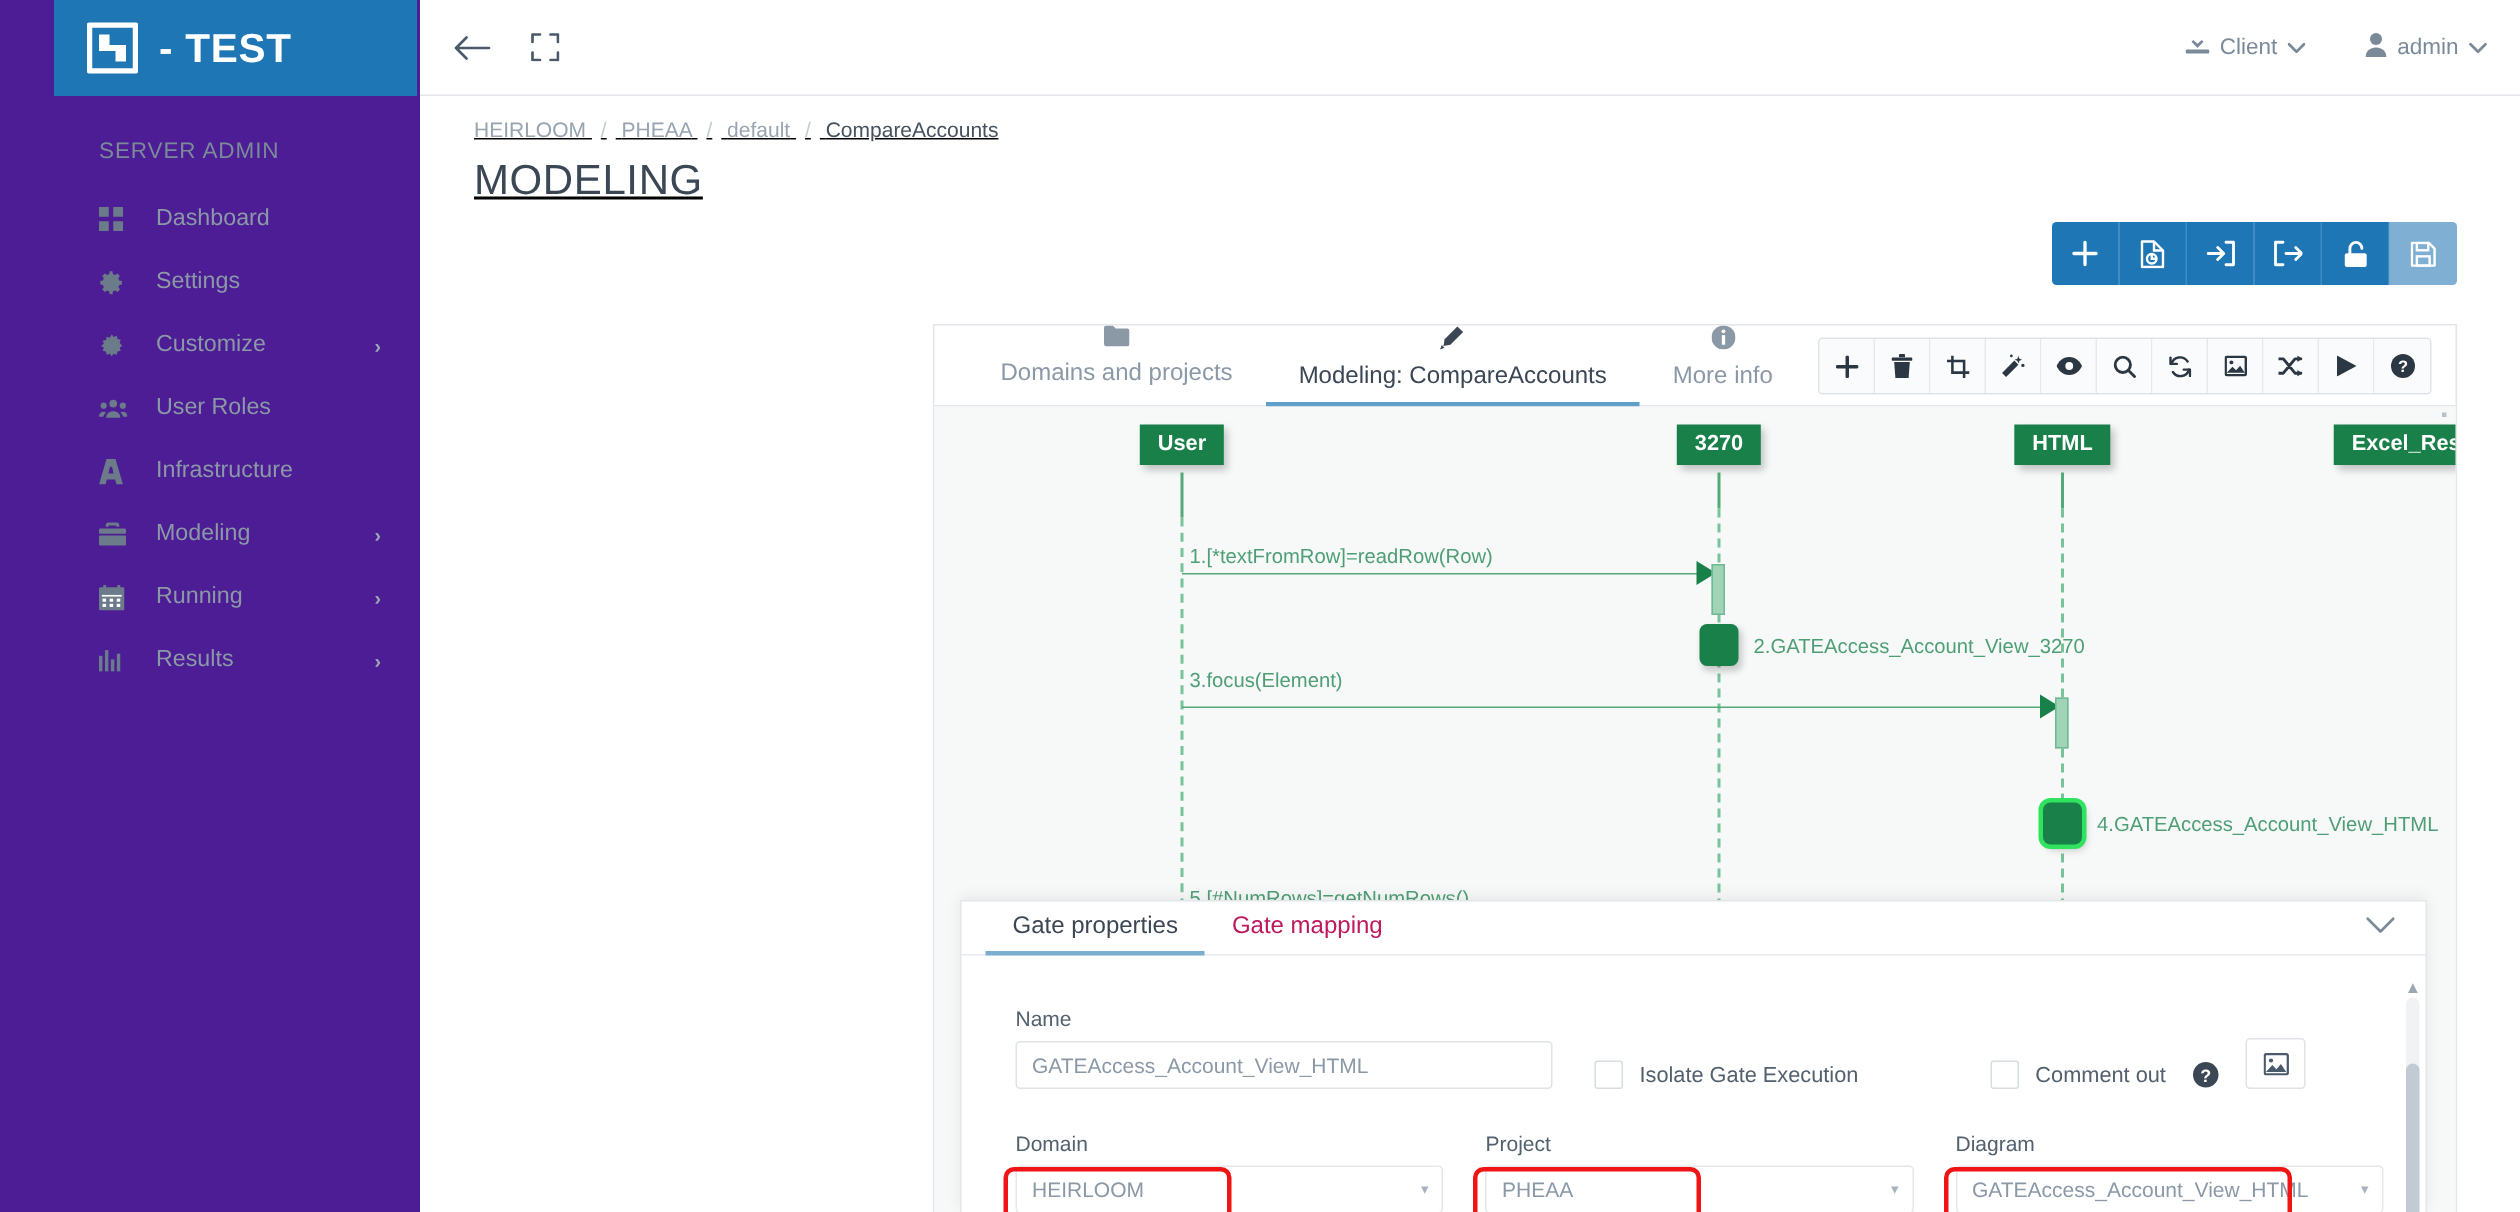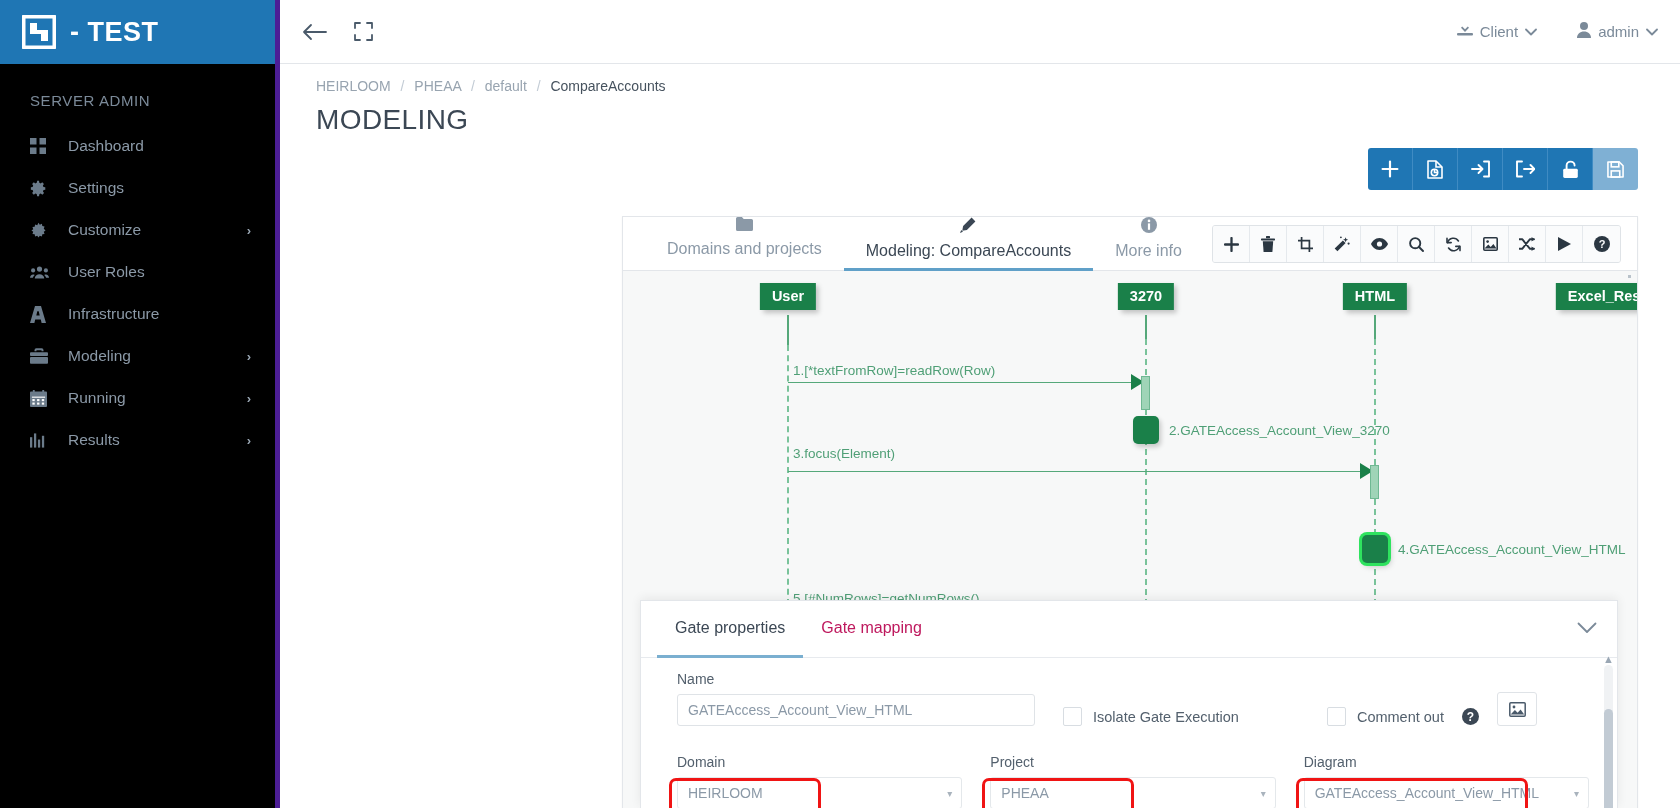--- a/index.html
+++ b/index.html
@@ -9,23 +9,23 @@
     overflow: hidden;
     background: #ffffff;
     font-family: "Liberation Sans", sans-serif;
     -webkit-font-smoothing: antialiased;
   }
   .app { position: relative; width: 1680px; height: 808px; display: flex; }
 
   
   .sidebar {
     width: 280px; height: 808px; flex: 0 0 280px;
-    background: #000000;
-    border-right: 5px solid #4c1d95;
-    display: flex; flex-direction: column;
+    background: #4c1d95;
+    border-right: 2px solid #4c1d95;
+    display: flex; flex-direction: column; padding-left: 36px;
   }
   .brand {
     height: 64px; background: #1f76b4;
     display: flex; align-items: center; gap: 14px;
     padding: 0 22px;
   }
   .brand-logo { width: 34px; height: 34px; }
   .brand-text {
     color: #ffffff; font-size: 27px; font-weight: bold;
     letter-spacing: 0.5px; line-height: 1;
@@ -63,21 +63,21 @@
     padding: 0;
   }
   .topbar-right { margin-left: auto; display: flex; align-items: center; gap: 40px; }
   .topbar-menu {
     display: flex; align-items: center; gap: 7px;
     color: #7b8a99; font-size: 15px; cursor: pointer;
   }
   .caret-down { font-size: 12px; }
 
   
-  .content { flex: 1 1 auto; position: relative; overflow: hidden; background:#fff; }
+  .content { flex: 1 1 auto; position: relative; overflow: hidden; background:#fff;text-decoration:underline; }
   .breadcrumb {
     padding: 14px 0 0 36px; font-size: 14px; color: #98a4b0;
   }
   .breadcrumb .crumb { color: #98a4b0; }
   .breadcrumb .crumb.active { color: #46525e; }
   .breadcrumb .sep { color: #c2cbd4; margin: 0 6px; }
 
   .page-title {
     padding: 10px 0 0 36px;
     font-size: 28px; color: #3b4754; letter-spacing: .4px;
@@ -186,21 +186,21 @@
   }
 
   
   .props {
     position: absolute; left: 360px; right: 62px; bottom: 0; top: 536px;
     background: #fff;
     border: 1px solid #e3e6ea; border-bottom: 0;
     box-shadow: 0 -2px 10px rgba(0,0,0,.07);
   }
   .props-tabs {
-    height: 57px; display: flex; align-items: stretch;
+    height: 36px; display: flex; align-items: stretch;
     padding-left: 16px; border-bottom: 1px solid #e7eaee;
     position: relative;
   }
   .ptab {
     display: flex; align-items: center; padding: 0 18px;
     font-size: 16px; color: #be185d; cursor: pointer;
     border-bottom: 3px solid transparent; margin-bottom: -1px;
   }
   .ptab.active { color: #3b4754; border-bottom-color: #7aafd0; }
   .props-collapse {

